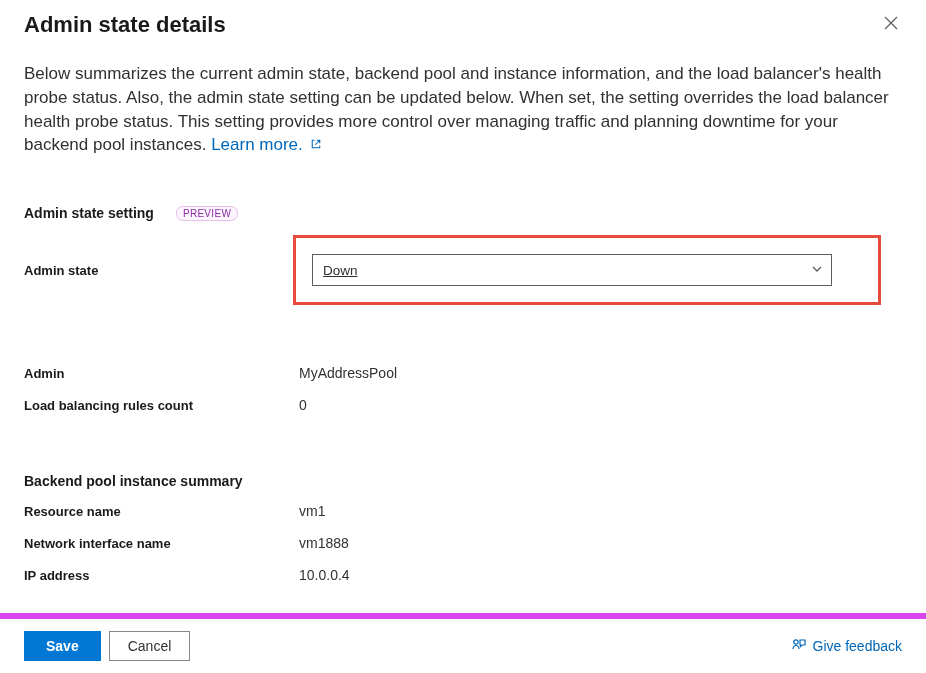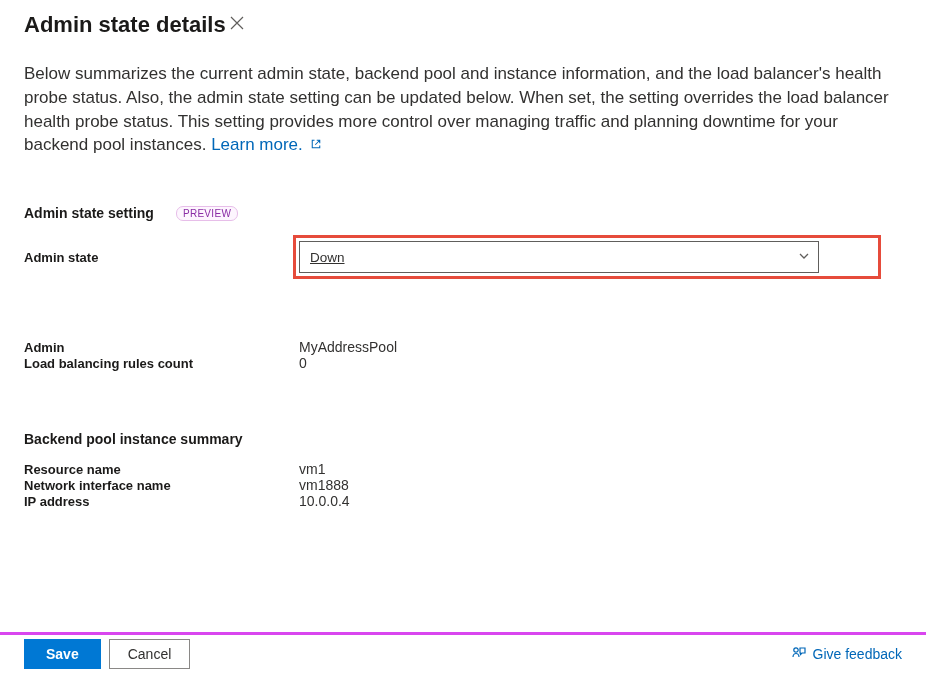--- a/index.html
+++ b/index.html
@@ -12,21 +12,21 @@
       background: #ffffff;
       position: relative;
     }
     .panel {
       padding: 12px 24px 0 24px;
       height: 620px;
       overflow: auto;
     }
     .header {
       display: flex;
-      justify-content: flex-start;
+      justify-content: space-between;
       align-items: flex-start;
       margin-bottom: 24px;
     }
     .title {
       font-size: 22px;
       font-weight: 600;
       color: #1b1a19;
     }
     .close-btn {
       background: none;
@@ -71,34 +71,35 @@
       background: #fdf5fe;
       border: 1px solid #e7bee9;
       padding: 1px 6px;
       border-radius: 7px;
       letter-spacing: 0.3px;
     }
     .section { margin-bottom: 60px; }
     .field-row {
       display: flex;
       align-items: center;
+      margin-bottom: 16px;
     }
     .field-label {
       width: 275px;
       font-size: 13px;
       font-weight: 600;
       color: #1b1a19;
     }
     .field-value {
       font-size: 14px;
       color: #323130;
     }
     .highlight-box {
       border: 3px solid #e64b3b;
-      padding: 3px;
+      padding: 16px;
       width: 588px;
       margin-left: -6px;
       text-decoration: underline;
     }
     .select {
       width: 520px;
       height: 32px;
       border: 1px solid #605e5c;
       display: flex;
       align-items: center;
@@ -107,22 +108,22 @@
       cursor: pointer;
       background: #ffffff;
       font-size: 13.5px;
     }
     .select svg { width: 12px; height: 12px; color: #605e5c; }
     .footer {
       position: absolute;
       bottom: 0;
       left: 0;
       right: 0;
-      border-top: 3px solid #d946ef;
-      padding: 4px 24px;
+      border-top: 6px solid #d946ef;
+      padding: 12px 24px;
       display: flex;
       align-items: center;
       justify-content: space-between;
       background: #ffffff;
     }
     .footer-left { display: flex; gap: 8px; }
     .btn-primary {
       background: #0078d4;
       color: #ffffff;
       border: none;

